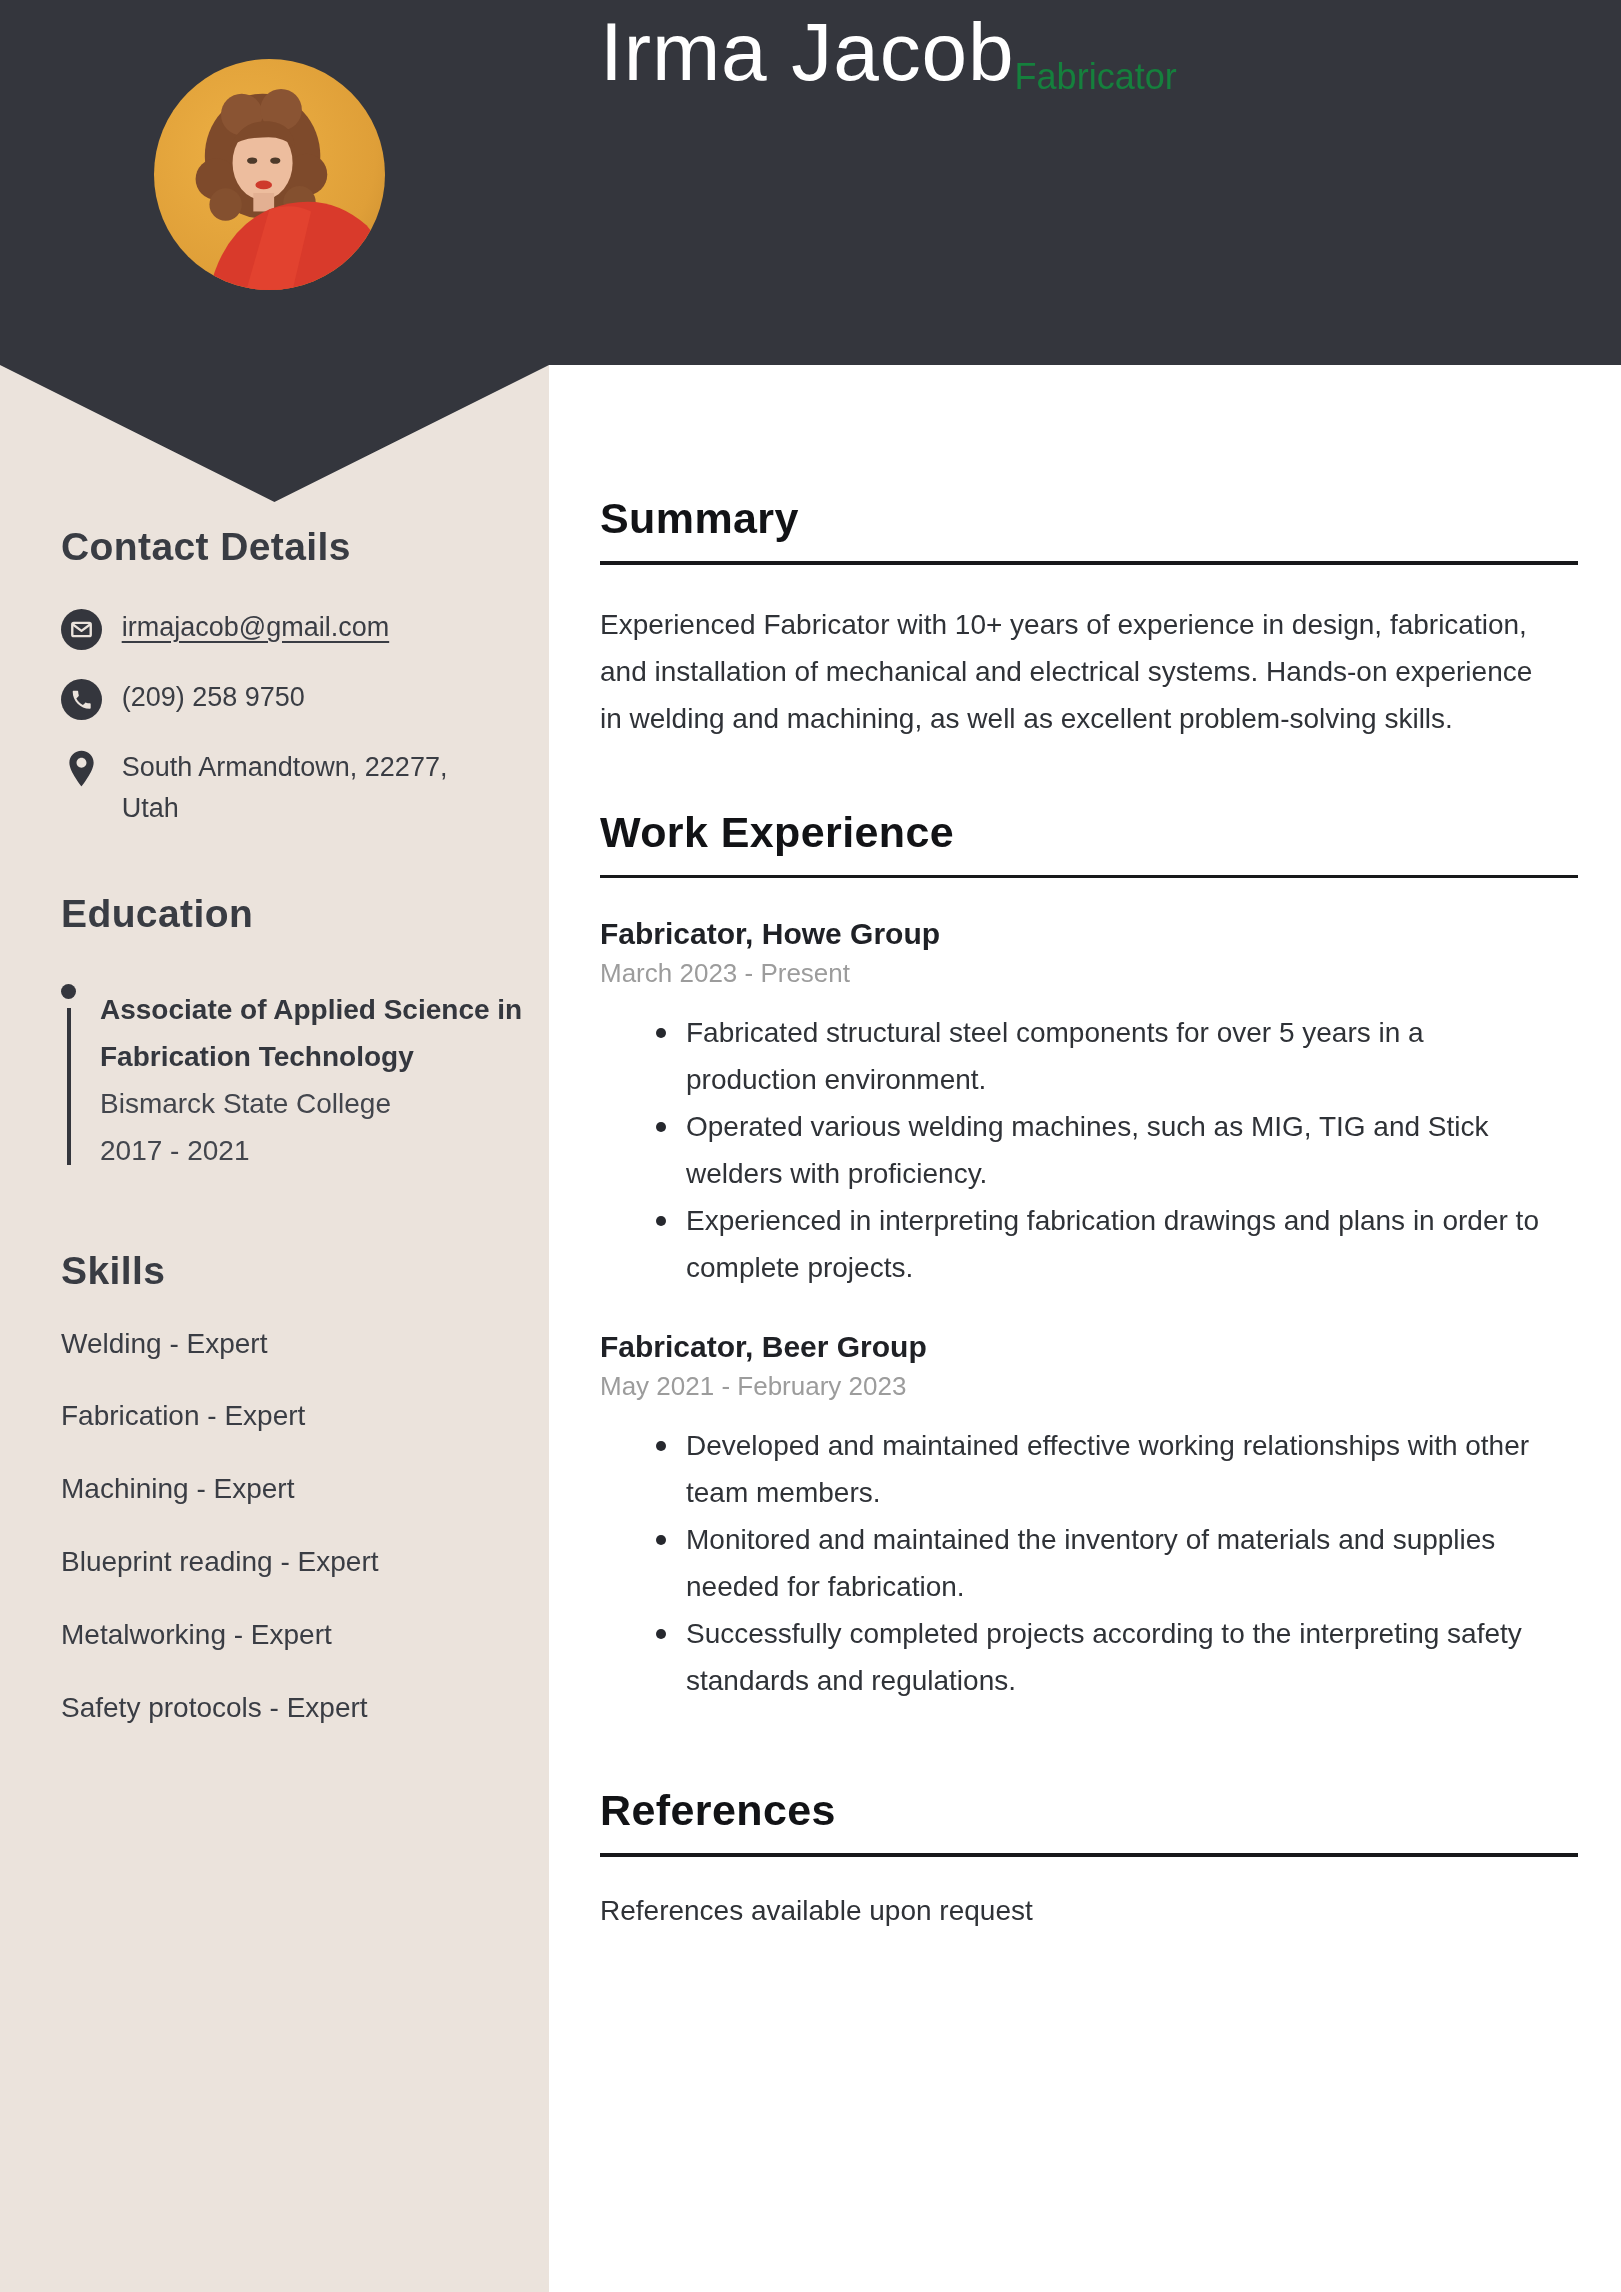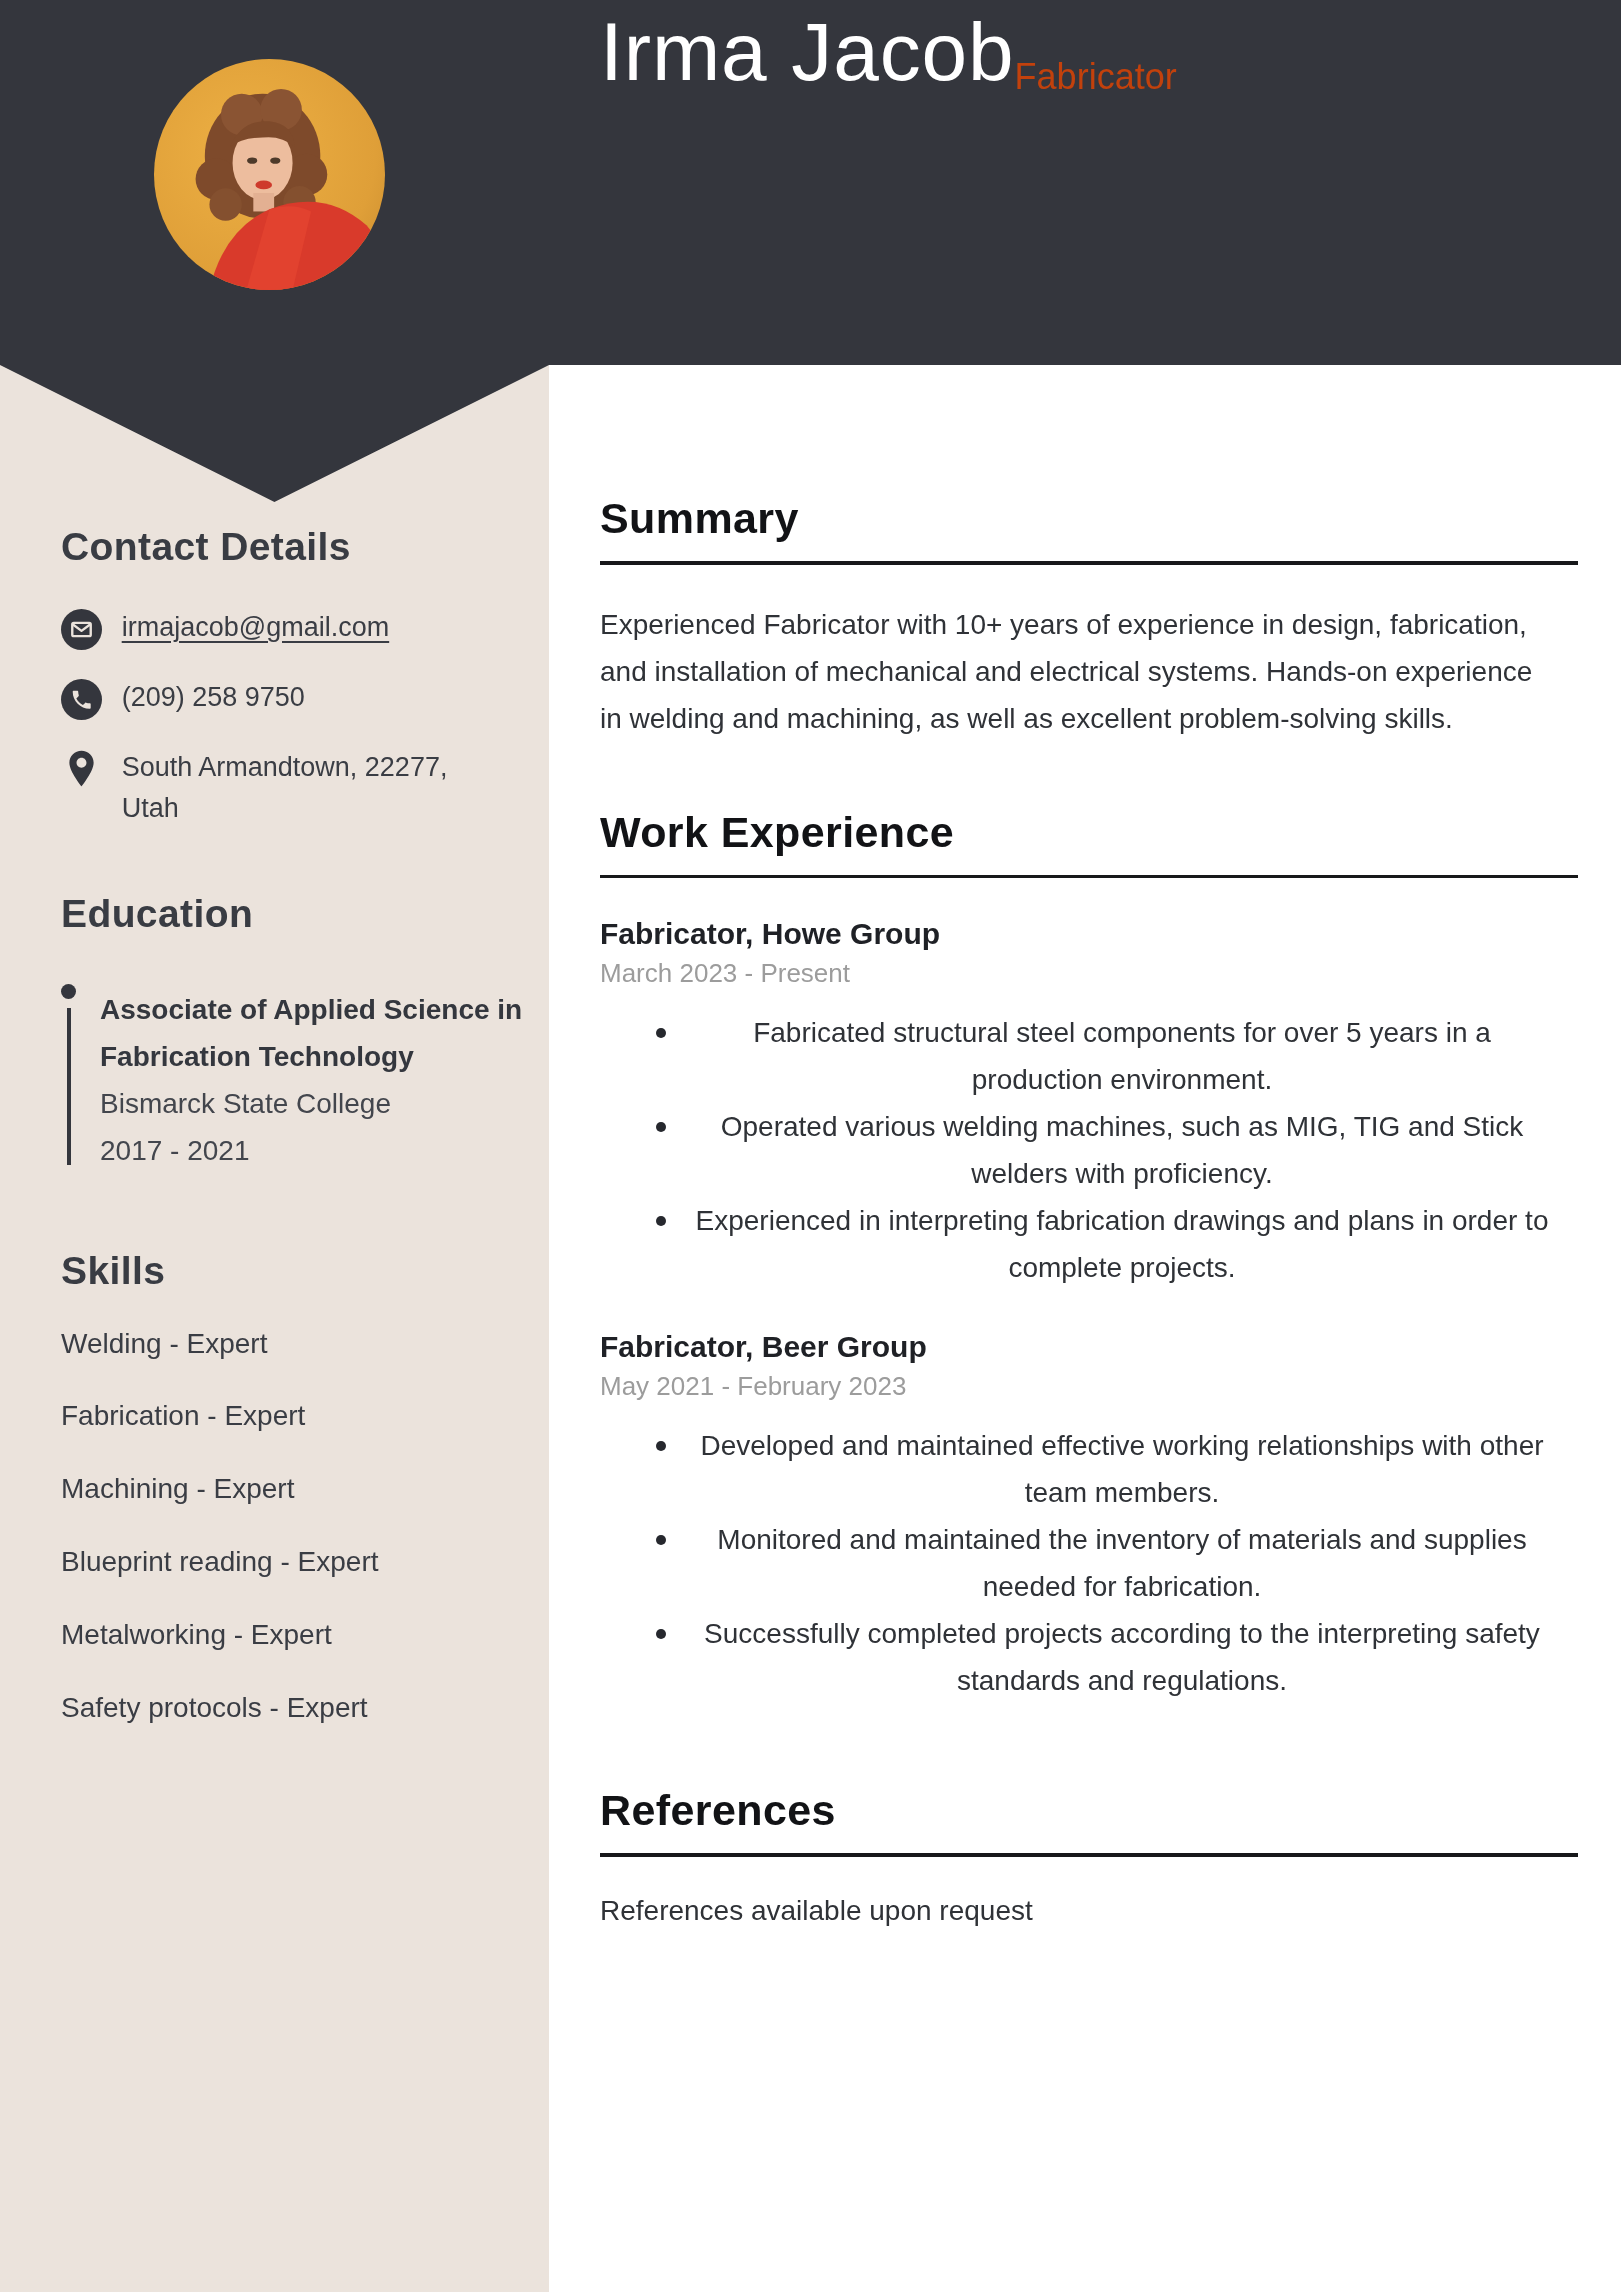--- a/index.html
+++ b/index.html
@@ -27,21 +27,21 @@
   .header-text{
     position:absolute; left:600px; top:0; height:365px; z-index:3;
     display:flex; flex-direction:row; justify-content:center;
     padding-top:9px;
   }
   .name{
     font-size:82px; font-weight:400; color:#ffffff; letter-spacing:0.9px;
     line-height:1.05;
   }
   .job-title{
-    font-size:36px; font-weight:400; color:#c2410c; margin-top:47px;
+    font-size:36px; font-weight:400; color:#15803d; margin-top:47px;
   }
 
   
   .photo{
     position:absolute; left:154px; top:59px; width:231px; height:231px;
     border-radius:50%; overflow:hidden; z-index:4;
   }
   .photo svg{ display:block; width:100%; height:100%; }
 
   
@@ -85,21 +85,21 @@
   .section.references{ margin-top:82px; }
   .main-heading{
     font-size:43px; font-weight:700; color:#121316; letter-spacing:0.4px;
   }
   .rule{ height:3.6px; background:#17181A; margin-top:18px; }
   .summary-text{ margin-top:36px; font-size:28px; line-height:47px; color:#2F3237; max-width:949px; }
 
   .job{ margin-top:39px; }
   .job-name{ font-size:30px; font-weight:700; color:#1F2126; }
   .job-period{ margin-top:7.2px; font-size:26px; color:#9C9C9C; }
-  .job-bullets{ list-style:none; margin-top:19.7px;text-align:center; }
+  .job-bullets{ list-style:none; margin-top:19.7px; }
   .job-bullets li{
     position:relative; padding-left:86px; font-size:28px; line-height:47px;
     color:#2F3237; max-width:958px;
   }
   .job-bullets li::before{
     content:''; position:absolute; left:56px; top:19px;
     width:9.9px; height:9.9px; border-radius:50%; background:#26282E;
   }
   .ref-text{ margin-top:38px; font-size:28px; color:#2F3237; }
 </style>

